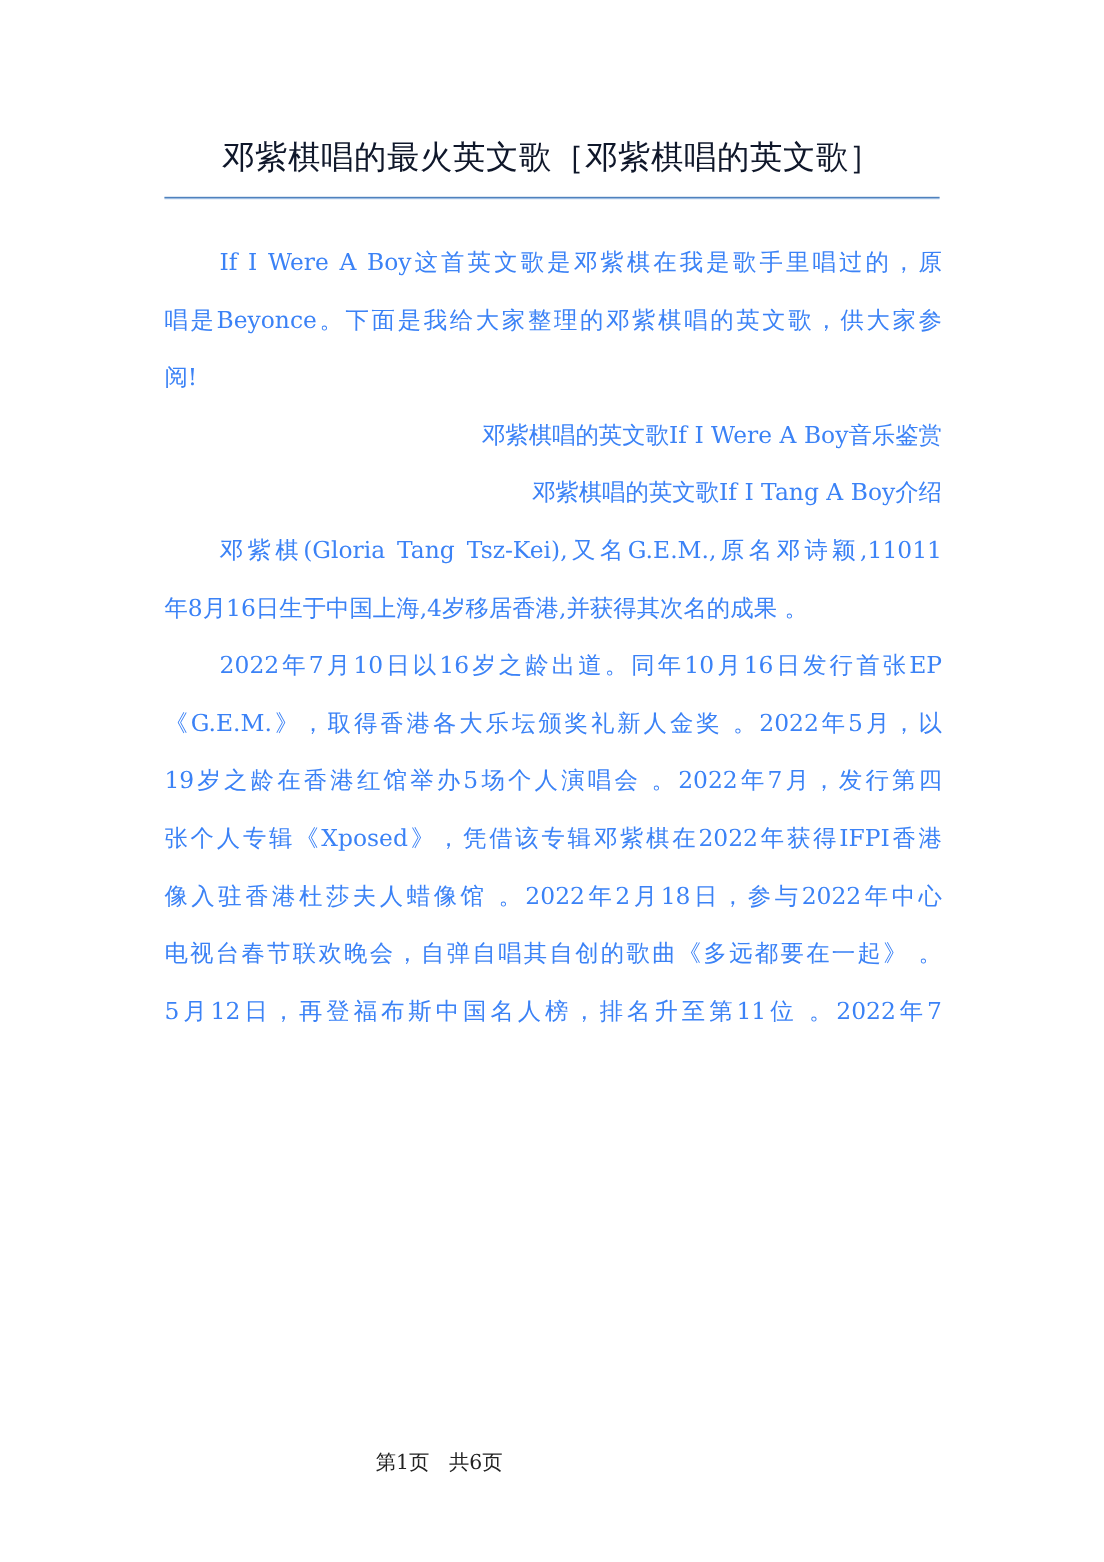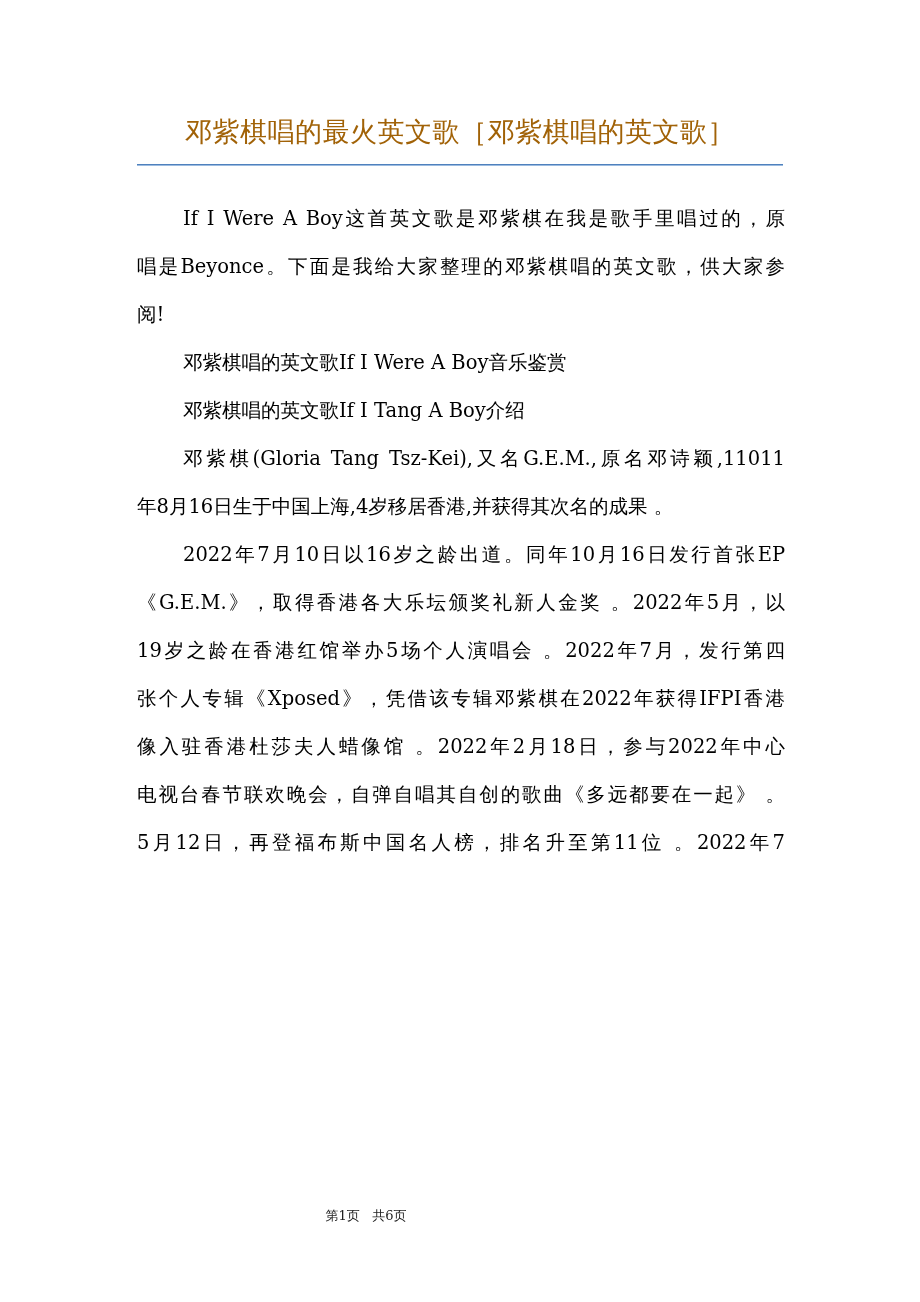--- a/index.html
+++ b/index.html
@@ -22,62 +22,63 @@
       height: 1302px;
     }
     .title {
       position: absolute;
       left: 137px;
       width: 646px;
       top: 112px;
       text-align: center;
       font-size: 27px;
       line-height: 40px;
-      color: #a16207;
+      color: #0f172a;
       letter-spacing: 0.5px;
       white-space: nowrap;
     }
     .title-rule {
       position: absolute;
       left: 137px;
       top: 164px;
       width: 646px;
       height: 0;
       border-top: 1px solid #4f81bd;
       border-bottom: 1px solid #9bbbe0;
     }
     .body {
       position: absolute;
       left: 137px;
       top: 195px;
       width: 648px;
       font-size: 19.5px;
       line-height: 48px;
-      color: #000000;
+      color: #3b82f6;
     }
     .line {
       display: block;
       height: 48px;
       white-space: nowrap;
       overflow: visible;
     }
     .indent {
       padding-left: 46px;
+      text-align: right;
     }
     .justify {
       text-align: justify;
       text-align-last: justify;
     }
     .footer {
       position: absolute;
       left: 0;
       width: 732px;
       top: 1207px;
       text-align: center;
-      font-size: 13px;
+      font-size: 17px;
       color: #222222;
       white-space: pre;
     }
   </style>
 </head>
 <body>
 
 <div class="page">
 
   <div class="title">邓紫棋唱的最火英文歌［邓紫棋唱的英文歌］</div>

